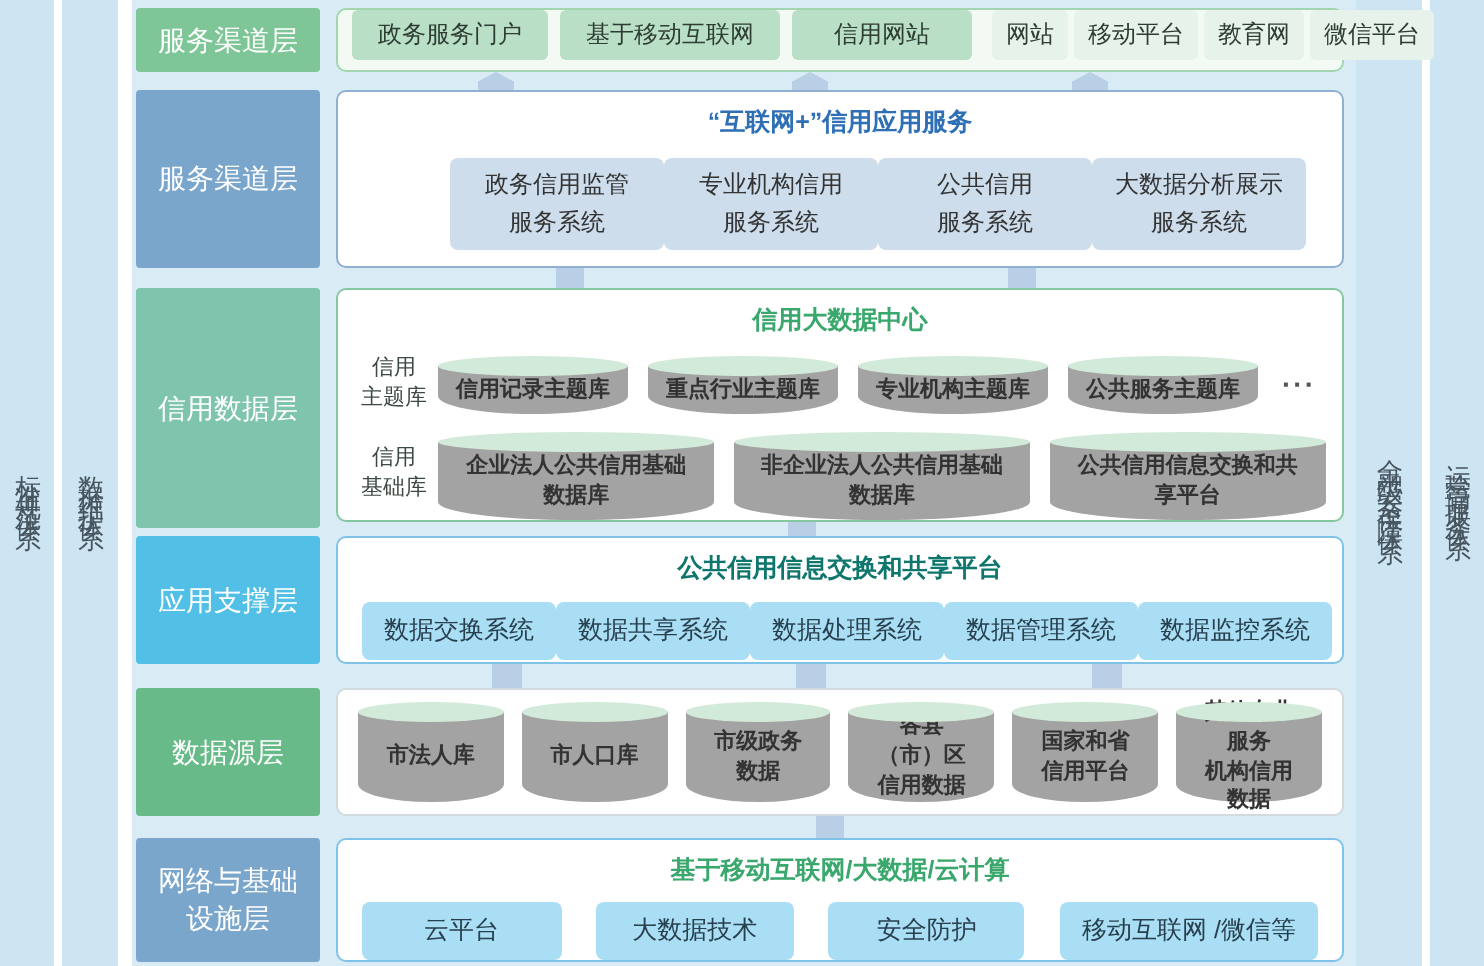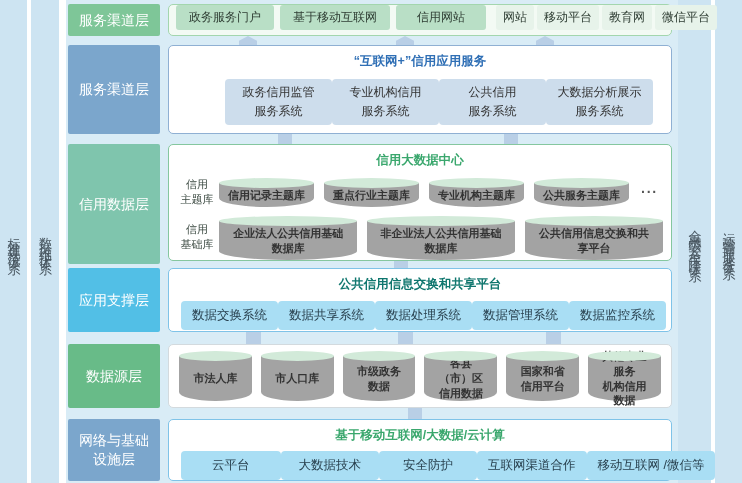--- a/index.html
+++ b/index.html
@@ -193,18 +193,17 @@
   <div class="conn" style="left:408px;top:408px;width:14px;height:12px;"></div>
 
   <div class="row-label" id="r6-label">网络与基础
 设施层</div>
   <div class="row-content" id="r6-content">
     <div class="box-title t-green">基于移动互联网/大数据/云计算</div>
     <div class="chip-row">
       <span class="chip-c" style="padding:6px 31px;">云平台</span>
       <span class="chip-c" style="padding:6px 18px;">大数据技术</span>
       <span class="chip-c" style="padding:6px 24px;">安全防护</span>
-      <span class="chip-c">互联网渠道合作</span>
       <span class="chip-c">移动互联网 /微信等</span>
     </div>
   </div>
 
 </div>
 
 </body></html>

